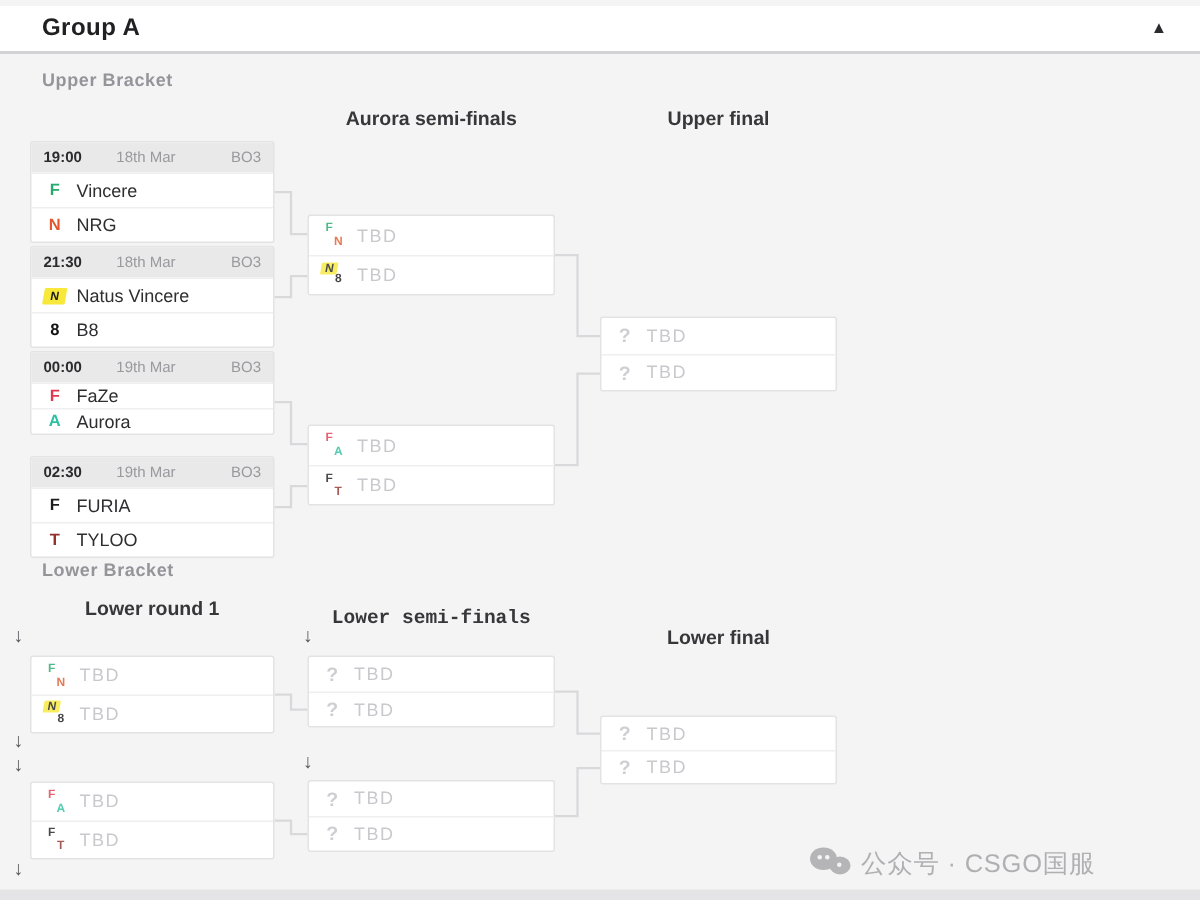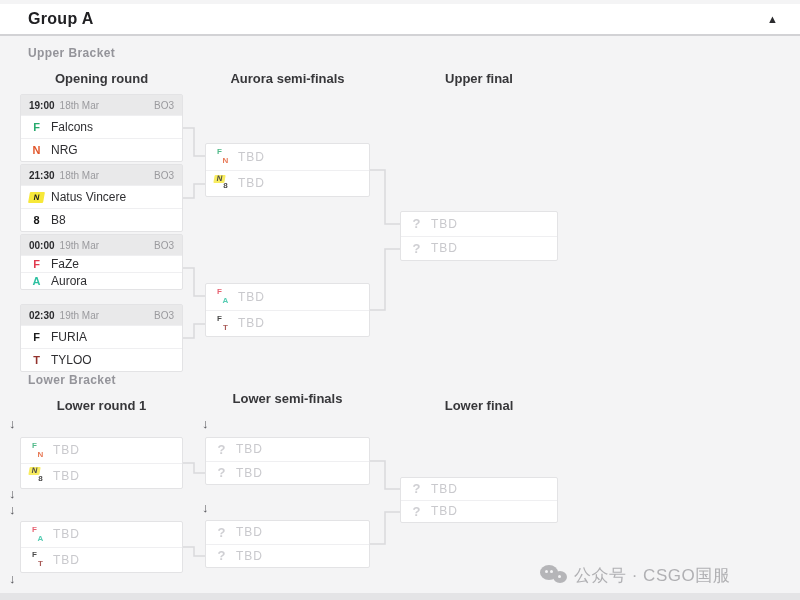--- a/index.html
+++ b/index.html
@@ -8,21 +8,21 @@
   .hdr{position:absolute;left:0;top:4px;right:0;height:32px;background:#fff;
        border-bottom:2px solid #d2d2d5;display:flex;align-items:center;
        padding:0 22px 0 28px;box-sizing:border-box;}
   .hdr .t{flex:1;font-size:16px;font-weight:bold;color:#202023;letter-spacing:.3px;}
   .caret{font-size:11px;color:#2b2b2e;cursor:pointer;line-height:1;}
   .seclabel{position:absolute;font-size:12px;font-weight:bold;color:#94949a;letter-spacing:.4px;text-align:center;}
   .colhdr{position:absolute;font-size:13px;font-weight:bold;color:#37373a;text-align:center;}
   .card{position:absolute;background:#fff;border:1px solid #e3e3e5;border-radius:2px;
         box-sizing:border-box;display:flex;flex-direction:column;}
   .mh{height:20px;flex:0 0 20px;background:#e9e9ea;display:flex;align-items:center;
-      gap:5px;padding:0 8px;font-size:10px;justify-content:center;}
+      gap:23px;padding:0 8px;font-size:10px;justify-content:center;}
   .mh .time{font-weight:bold;color:#2b2b2e;}
   .mh .date{color:#9a9a9e;}
   .mh .fmt{margin-left:auto;color:#9a9a9e;}
   .trow{flex:1;display:flex;align-items:center;gap:7px;padding:0 8px;
         border-top:1px solid #efeff1;font-size:12px;color:#2e2e31;min-height:0;}
   .card > .trow:first-child{border-top:none;}
   .logo{width:15px;height:15px;flex:0 0 auto;display:inline-flex;align-items:center;
         justify-content:center;font-weight:bold;font-size:11px;line-height:1;
         color:var(--fg,#333);background:var(--bg,transparent);}
   .logo[data-shape="tile"]{height:11px;font-size:8px;transform:skewX(-10deg);border-radius:1px;}
@@ -48,21 +48,20 @@
 <body>
 
 <div class="page">
 
   <div class="hdr">
     <span class="t">Group A</span>
     <span class="caret">▲</span>
   </div>
 
   <div class="seclabel" style="left:28px;top:46px;">Upper Bracket</div>
-  <div class="colhdr" style="left:20px;top:71px;width:163px;">Opening round</div>
   <div class="colhdr" style="left:205px;top:71px;width:165px;">Aurora semi-finals</div>
   <div class="colhdr" style="left:400px;top:71px;width:158px;">Upper final</div>
 
   <svg class="connectors" width="800" height="600">
     <g fill="none" stroke="#d9d9dc" stroke-width="1.5">
       <path d="M183 128 H194 V156 H205"></path>
         <path d="M183 198 H194 V184 H205"></path>
       <path d="M183 268 H194 V296 H205"></path>
         <path d="M183 338 H194 V324 H205"></path>
       <path d="M370 170 H385 V224 H400"></path>
@@ -75,21 +74,21 @@
   </svg>
 
   <div class="card" style="left:20px;top:94px;width:163px;height:68px;">
     <div class="mh">
       <span class="time">19:00</span>
       <span class="date">18th Mar</span>
       <span class="fmt">BO3</span>
     </div>
     <div class="trow">
       <span class="logo" data-shape="text" style="--fg: #27aa6d; --bg: transparent;">F</span>
-      <span>Falcons</span>
+      <span>Vincere</span>
     </div>
     <div class="trow">
       <span class="logo" data-shape="text" style="--fg: #e2572b; --bg: transparent;">N</span>
       <span>NRG</span>
     </div>
   </div>
 
   <div class="card" style="left:20px;top:164px;width:163px;height:68px;">
     <div class="mh">
       <span class="time">21:30</span>
@@ -178,22 +177,22 @@
       <span class="tbd">TBD</span>
     </div>
     <div class="trow">
       <span class="qm">?</span>
       <span class="tbd">TBD</span>
     </div>
   </div>
 
   <div class="seclabel" style="left:28px;top:373px;">Lower Bracket</div>
   <div class="colhdr" style="left:20px;top:398px;width:163px;">Lower round 1</div>
-  <div class="colhdr" style="left:205px;top:391px;width:165px;">Lower semi-finals</div>
-  <div class="colhdr" style="left:400px;top:398px;width:158px;">Lower final</div>
+  <div class="colhdr" style="left:205px;top:404px;width:165px;font-family:Liberation Mono, monospace;">Lower semi-finals</div>
+  <div class="colhdr" style="left:400px;top:417px;width:158px;">Lower final</div>
 
   <span class="drop" style="left:9px;top:417px;">↓</span>
   <span class="drop" style="left:9px;top:487px;">↓</span>
   <span class="drop" style="left:9px;top:503px;">↓</span>
   <span class="drop" style="left:9px;top:572px;">↓</span>
   <span class="drop" style="left:202px;top:417px;">↓</span>
   <span class="drop" style="left:202px;top:501px;">↓</span>
 
   <div class="card" style="left:20px;top:437px;width:163px;height:52px;">
     <div class="trow">

